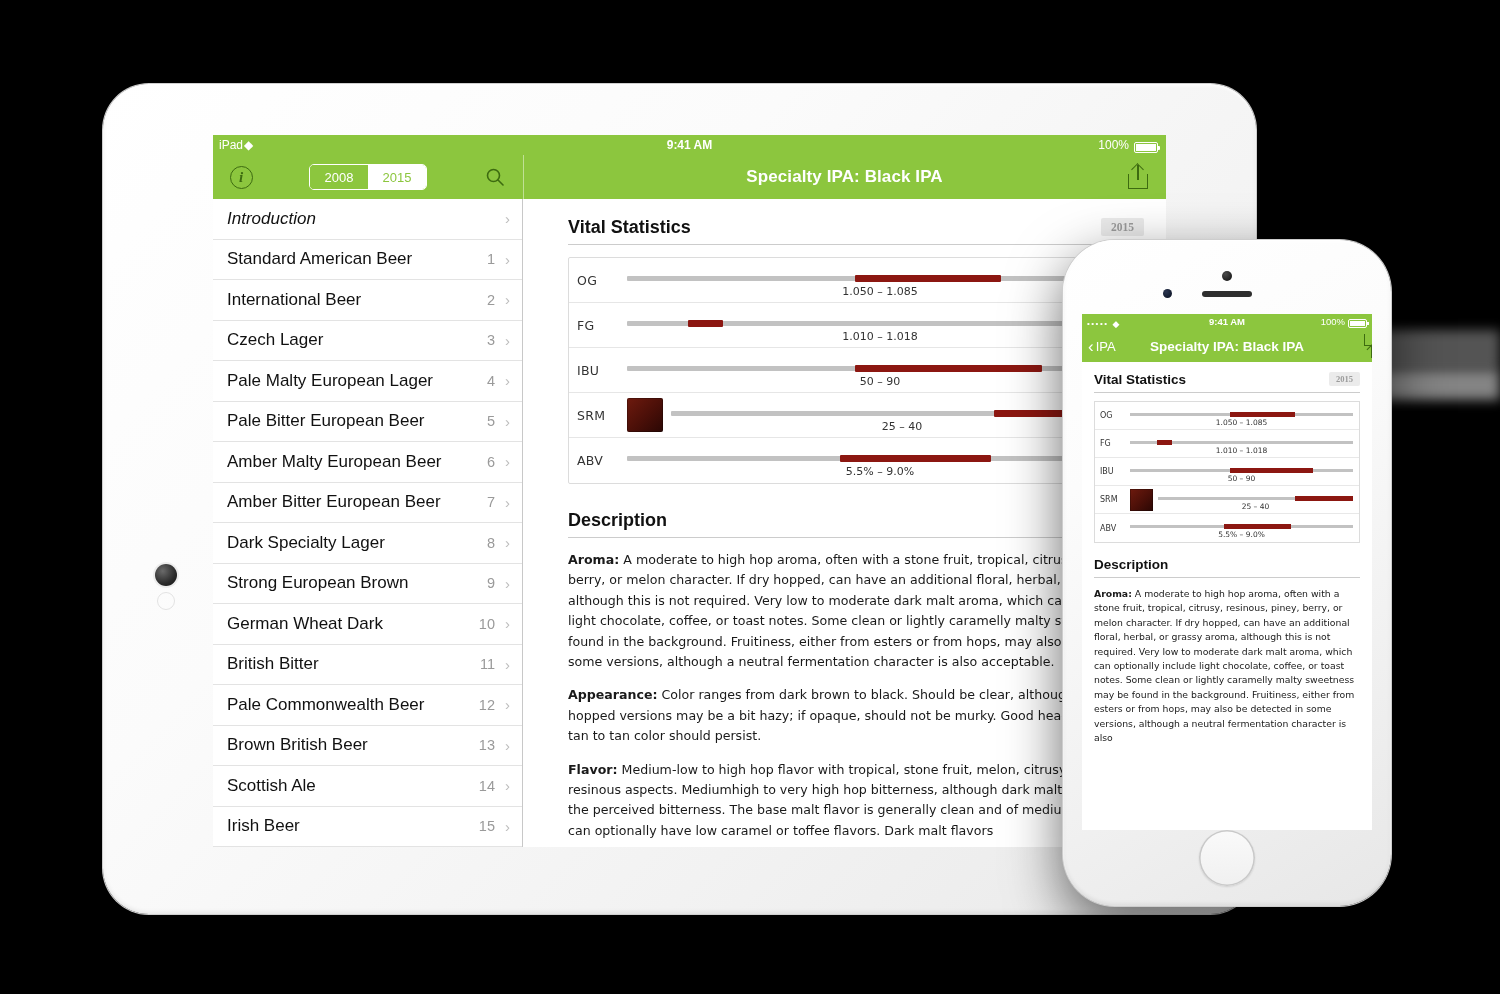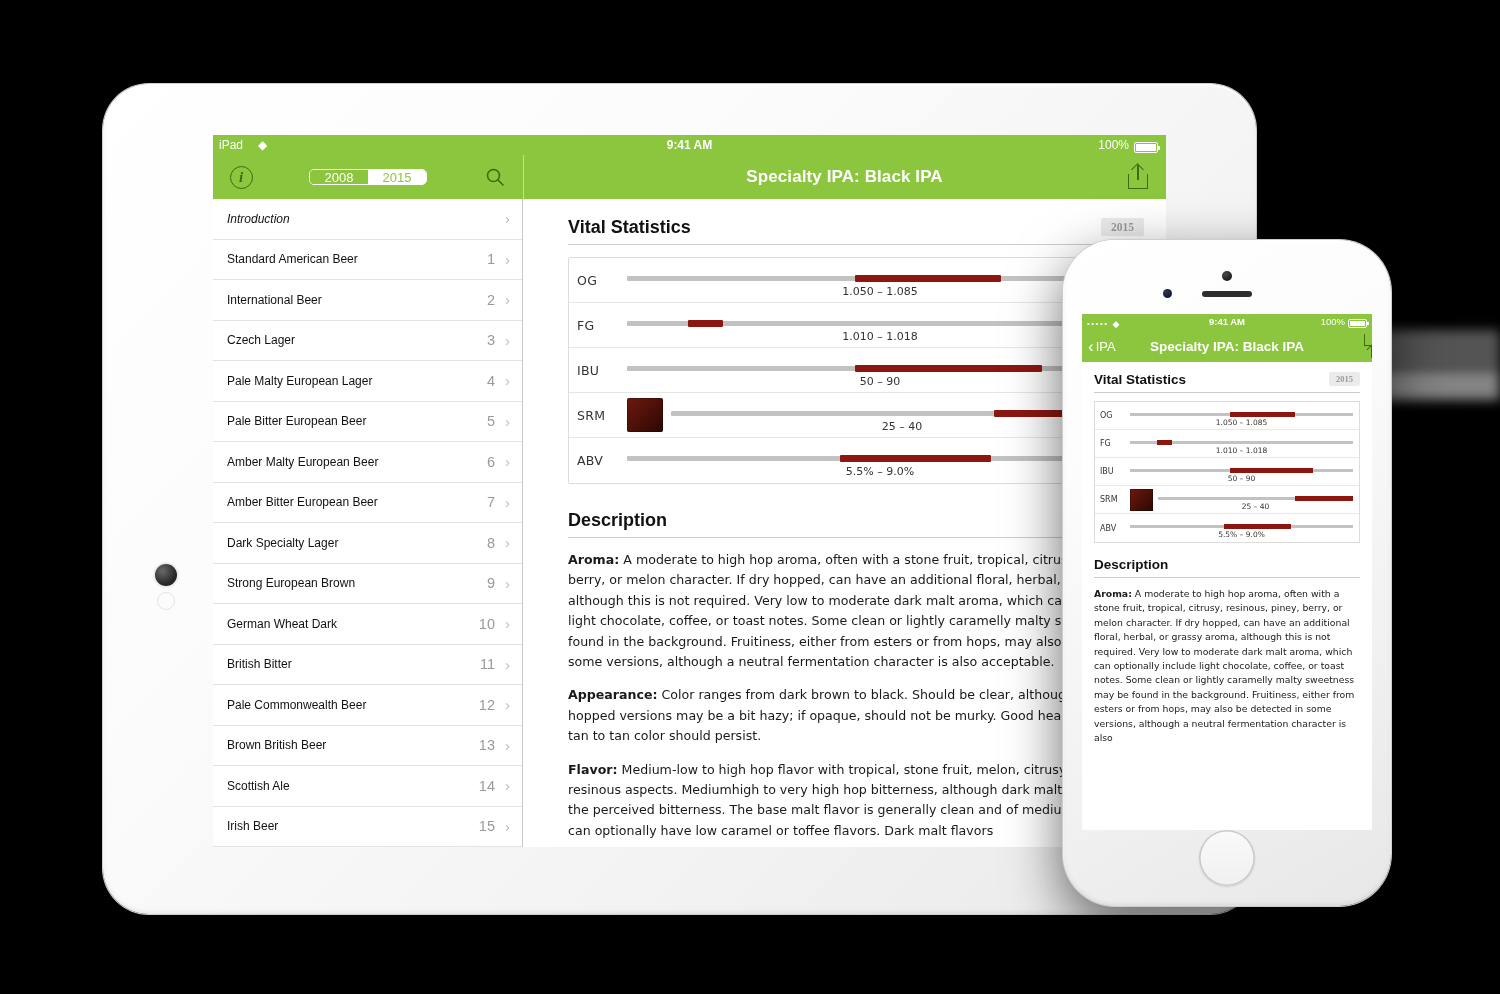--- a/index.html
+++ b/index.html
@@ -34,21 +34,21 @@
   
   .ipad-screen {
     position: absolute; left: 110px; top: 51px; width: 953px; height: 712px;
     background: #fff; overflow: hidden;
   }
 
   .ipad-statusbar {
     position: absolute; left: 0; top: 0; width: 100%; height: 20px;
     background: #8cc63e; color: #fff; font-size: 12px; line-height: 20px;
   }
-  .sb-left { position:absolute; left: 6px; top: 0; display:flex; align-items:flex-start; gap:15px; }
+  .sb-left { position:absolute; left: 6px; top: 0; display:flex; align-items:flex-start; gap:1px; }
   .sb-center { position:absolute; left: 0; right:0; text-align:center; font-weight:bold; font-size:12px;}
   .sb-right { position:absolute; right: 8px; top:0; display:flex; align-items:center; gap:5px; font-size:12px;}
   .wifi-glyph { display:inline-block; font-size:12px; line-height:20px; }
   .battery {
     display:inline-block; width:24px; height:11px; border:1px solid #fff; border-radius:2px;
     position:relative; top:2px;
   }
   .battery::before{ content:""; position:absolute; left:1px; top:1px; right:1px; bottom:1px; background:#fff;}
   .battery::after{ content:""; position:absolute; right:-3px; top:3px; width:2px; height:4px; background:#fff; border-radius:0 1px 1px 0;}
 
@@ -64,21 +64,21 @@
   .nav-sep { position:absolute; left:310px; top:20px; width:1px; height:44px; background:rgba(255,255,255,.45); }
 
   .icon-btn { width:28px; height:28px; display:flex; align-items:center; justify-content:center; cursor:pointer; }
   .info-circle {
     width:23px; height:23px; border-radius:50%; border:1.6px solid #3d6b10;
     color:#3d6b10; font-family:"Liberation Serif", serif; font-style:italic; font-weight:bold;
     font-size:15px; display:flex; align-items:center; justify-content:center; line-height:1;
   }
 
   .segmented {
-    display:flex; border:1.6px solid #fff; border-radius:5px; overflow:hidden; height:16px;
+    display:flex; border:1.6px solid #fff; border-radius:5px; overflow:hidden; height:26px;
   }
   .seg { min-width:58px; display:flex; align-items:center; justify-content:center;
          font-size:13px; padding:0 10px; cursor:pointer; }
   .seg.off { background:#8cc63e; color:#fff; }
   .seg.on  { background:#fff; color:#8cc63e; }
 
   .ipad-title { color:#fff; font-size:17px; font-weight:bold; letter-spacing:.1px; }
   .share-glyph { width:20px; height:24px; position:relative; }
   .share-glyph .box {
     position:absolute; left:0; bottom:0; width:20px; height:15px;
@@ -99,21 +99,21 @@
     border-right:1px solid #c8c8c8; overflow:hidden;
   }
   .master-header {
     height:24px; background:#333; color:#fff; font-size:14px; font-weight:bold;
     display:flex; align-items:center; padding-left:14px;
   }
   .row {
     height:40.5px; display:flex; align-items:center; padding:0 12px 0 14px;
     border-bottom:1px solid #e3e3e3; background:#fff; cursor:pointer;
   }
-  .row-label { flex:1; font-size:12px; color:#111; }
+  .row-label { flex:1; font-size:17px; color:#111; }
   .row-label.intro { font-style:italic; }
   .row-num { font-size:14.5px; color:#9a9a9a; margin-right:10px; }
   .chev { color:#bdbdbd; font-size:15px; line-height:1; }
 
   
   .detail { position:absolute; left:311px; top:64px; right:0; bottom:0; background:#fff; overflow:hidden; }
   .sec-head {
     margin:18px 22px 0 44px; font-size:18px; font-weight:bold; color:#111;
     border-bottom:1px solid #ccc; padding-bottom:6px; position:relative;
   }

